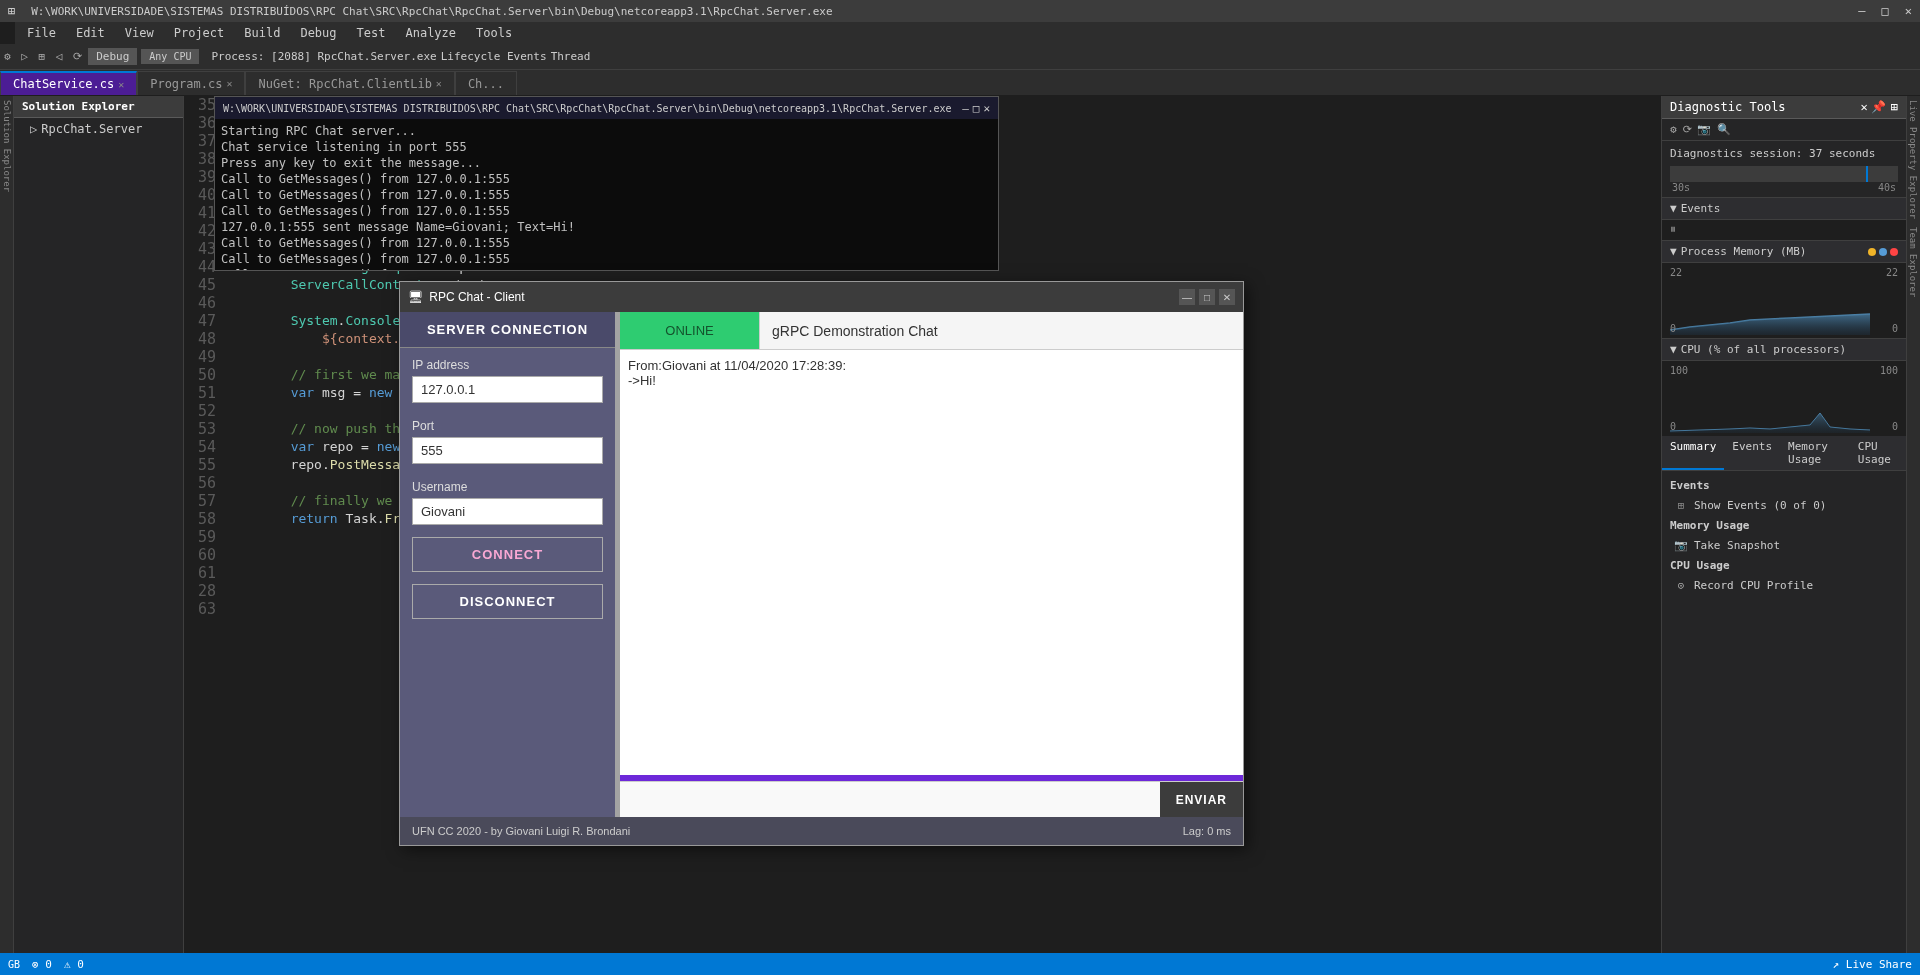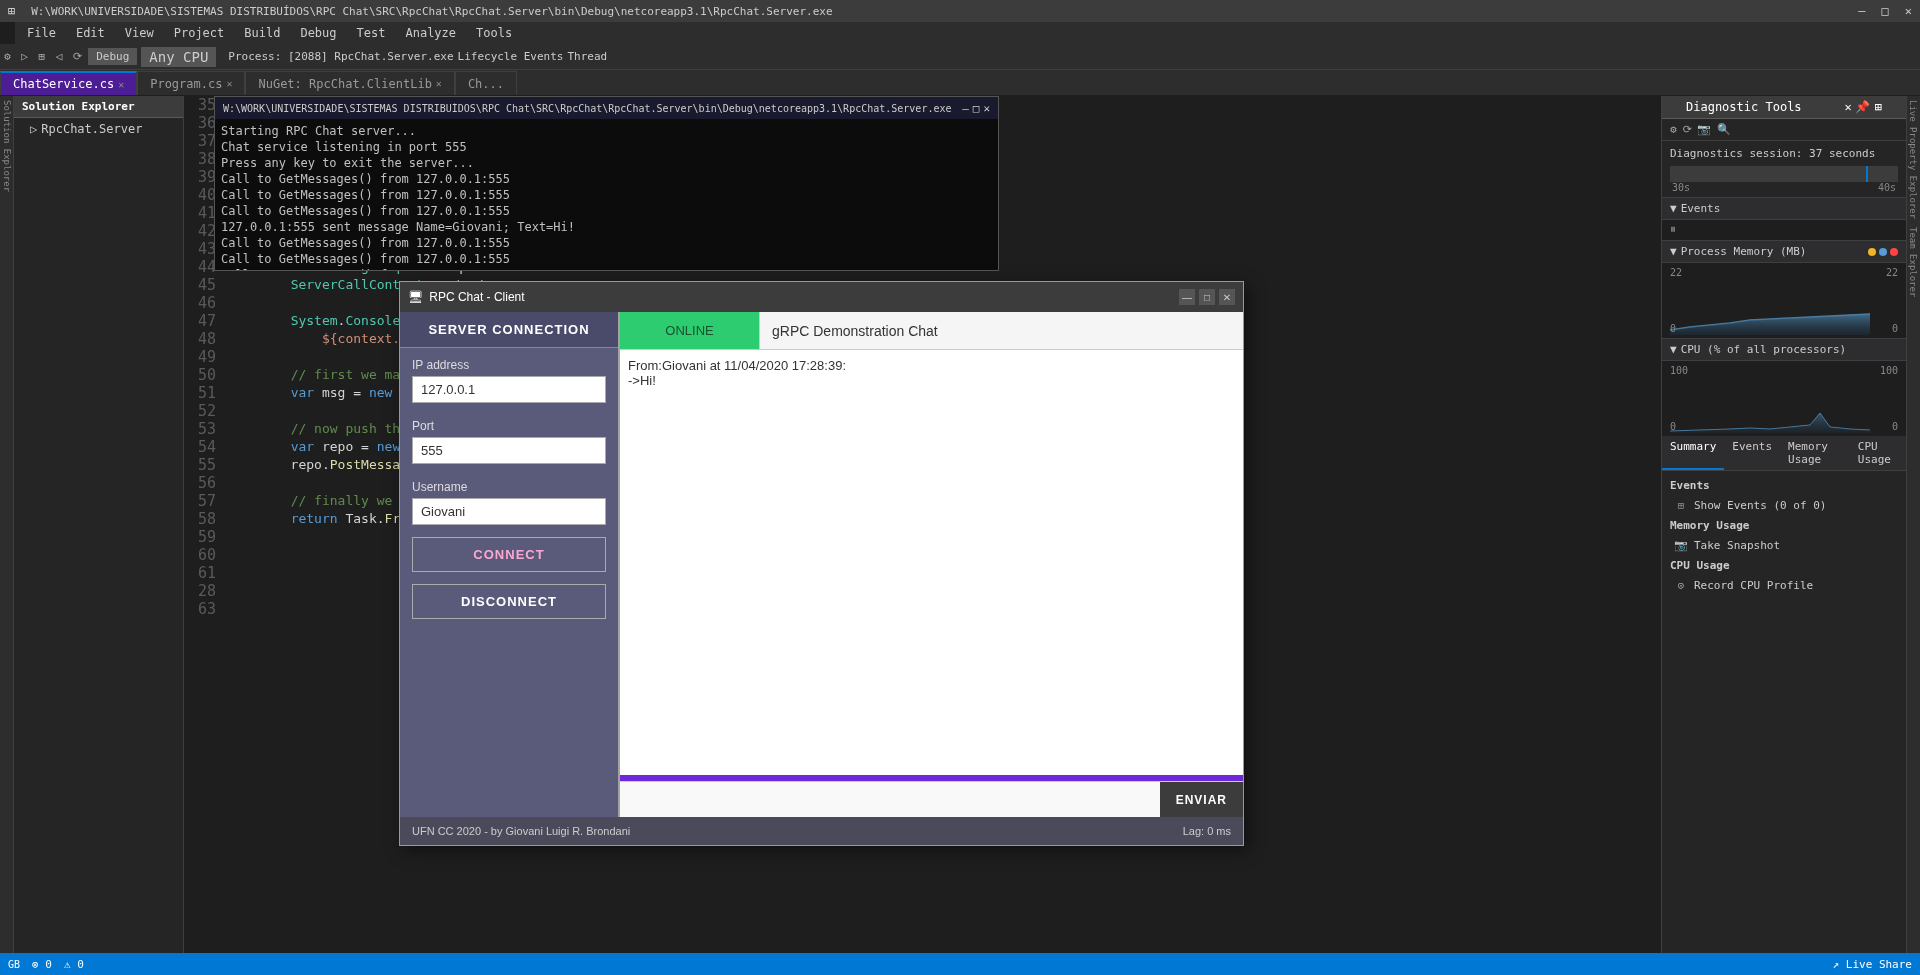--- a/index.html
+++ b/index.html
@@ -206,21 +206,21 @@
       font-size: 11px;
       justify-content: space-between;
     }
 
     
     .server-panel {
       width: 220px;
       background: #5a5a7a;
       color: #fff;
       padding: 0;
-      border-right: 2px solid #a3a3a3;
+      border-right: 5px solid #a3a3a3;
     }
     .server-panel-header {
       background: #4a4a6a;
       text-align: center;
       padding: 10px 0;
       font-size: 13px;
       font-weight: bold;
       letter-spacing: 1px;
       border-bottom: 1px solid #888;
     }
@@ -333,21 +333,21 @@
     .diag-panel {
       width: 245px;
       background: #252526;
       border-left: 1px solid #3f3f3f;
       font-size: 11px;
       color: #ccc;
       overflow: hidden;
     }
     .diag-header {
       background: #3c3c3c;
-      padding: 4px 24px;
+      padding: 4px 8px;
       color: #fff;
       font-size: 12px;
       display: flex;
       align-items: center;
       justify-content: space-between;
       border-bottom: 1px solid #5a5a5a;
     }
     .diag-toolbar {
       display: flex;
       gap: 6px;
@@ -454,21 +454,21 @@
   <span>Project</span>
   <span>Build</span>
   <span>Debug</span>
   <span>Test</span>
   <span>Analyze</span>
   <span>Tools</span>
 </div>
 <div class="vs-toolbar">
   <span style="color:#aaa;letter-spacing:2px;">⚙ ▷ ⊞ ◁ ⟳</span>
   <span style="background:#555;padding:2px 8px;font-size:11px;">Debug</span>
-  <span style="background:#555;padding:2px 8px;font-size:14px;">Any CPU</span>
+  <span style="background:#555;padding:2px 8px;font-size:10px;">Any CPU</span>
   <span style="margin-left:8px;">Process: [2088] RpcChat.Server.exe</span>
   <span>Lifecycle Events</span>
   <span>Thread</span>
 </div>
 
 <div class="vs-tabs">
   <div class="vs-tab active">
     <span>ChatService.cs</span>
     <span class="close-x">✕</span>
   </div>
@@ -625,21 +625,21 @@
         <span style="overflow:hidden;text-overflow:ellipsis;white-space:nowrap;flex:1;font-size:10px;">W:\WORK\UNIVERSIDADE\SISTEMAS DISTRIBUÍDOS\RPC Chat\SRC\RpcChat\RpcChat.Server\bin\Debug\netcoreapp3.1\RpcChat.Server.exe</span>
         <div style="display:flex;gap:4px;">
           <span>—</span>
           <span>□</span>
           <span>✕</span>
         </div>
       </div>
       <div class="console-content" id="console-lines">
       <div class="console-line">Starting RPC Chat server...</div>
           <div class="console-line">Chat service listening in port 555</div>
-          <div class="console-line">Press any key to exit the server...</div>
+          <div class="console-line">Press any key to exit the message...</div>
           <div class="console-line">Call to GetMessages() from 127.0.0.1:555</div>
           <div class="console-line">Call to GetMessages() from 127.0.0.1:555</div>
           <div class="console-line">Call to GetMessages() from 127.0.0.1:555</div>
           <div class="console-line">127.0.0.1:555 sent message Name=Giovani; Text=Hi!</div>
           <div class="console-line">Call to GetMessages() from 127.0.0.1:555</div>
           <div class="console-line">Call to GetMessages() from 127.0.0.1:555</div>
           <div class="console-line">Call to GetMessages() from 127.0.0.1:555</div>
         </div>
     </div>
 

